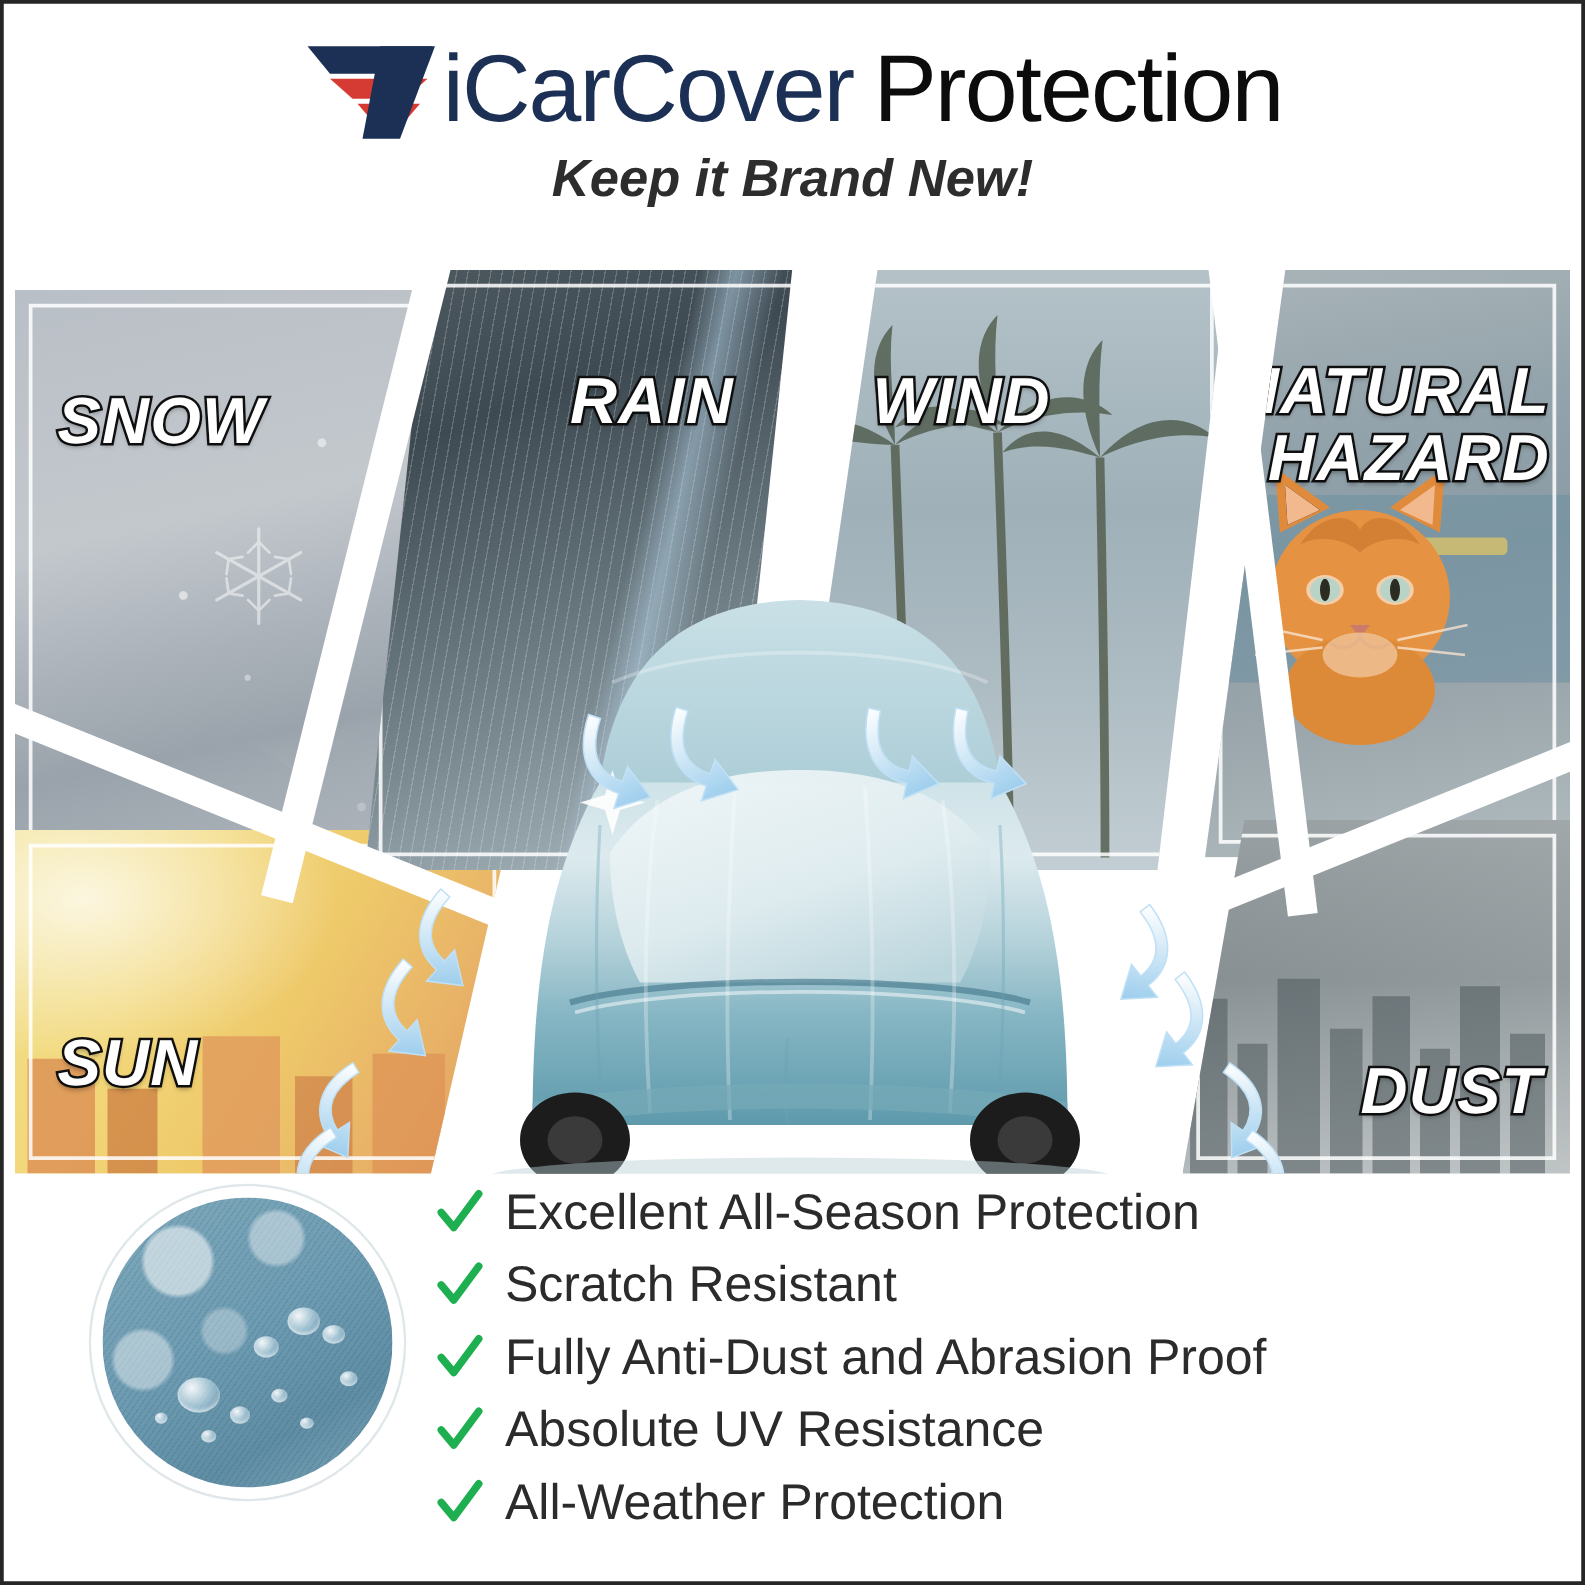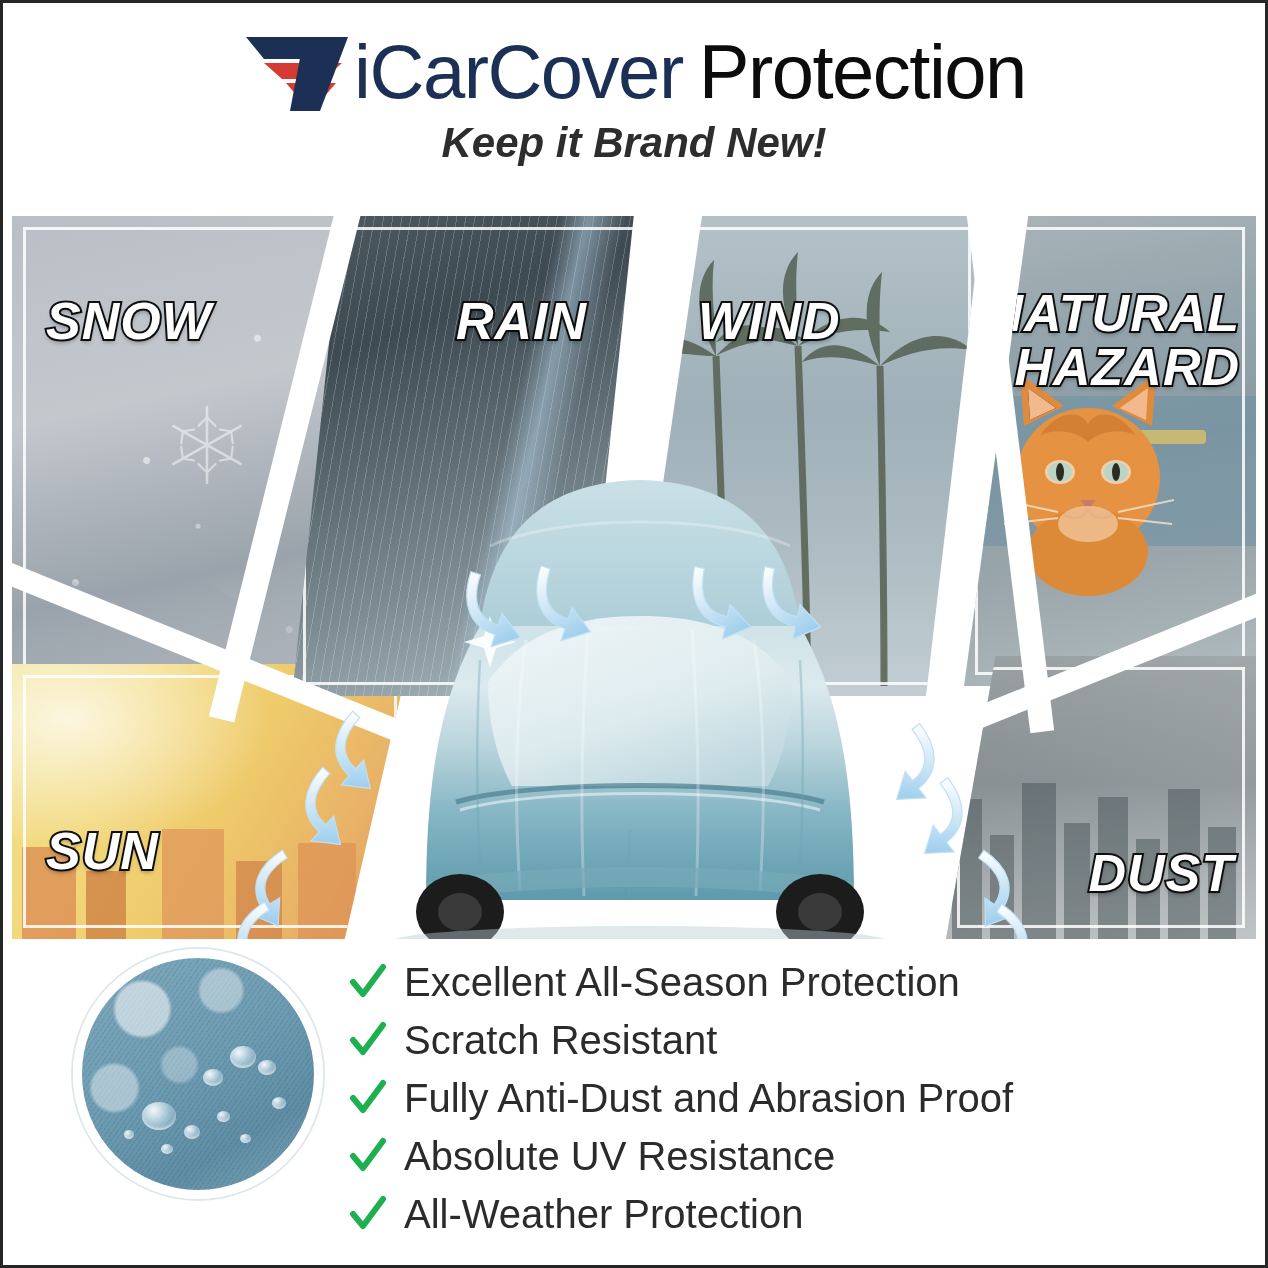--- a/index.html
+++ b/index.html
@@ -63,21 +63,21 @@
     font-size: 52px; font-weight: bold; font-style: italic;
     color: #ffffff; letter-spacing: 1px; line-height: 1.04;
     -webkit-text-stroke: 4px #111111;
     paint-order: stroke fill;
     text-shadow: 0 3px 4px rgba(0,0,0,0.35);
     white-space: pre-line;
   }
 
   
   #panel-snow {
-    left: 0; top: 0; width: 396px; height: 470px;
+    left: 0; top: 16px; width: 396px; height: 470px;
     background-image:
       radial-gradient(circle at 34% 52%, rgba(255,255,255,0.55) 0 3px, transparent 4px),
       radial-gradient(circle at 62% 26%, rgba(255,255,255,0.5) 0 3px, transparent 4px),
       radial-gradient(circle at 82% 70%, rgba(255,255,255,0.5) 0 3px, transparent 4px),
       radial-gradient(circle at 16% 78%, rgba(255,255,255,0.45) 0 3px, transparent 4px),
       radial-gradient(circle at 70% 88%, rgba(255,255,255,0.45) 0 3px, transparent 4px),
       radial-gradient(circle at 47% 66%, rgba(255,255,255,0.4) 0 2px, transparent 3px),
       linear-gradient(168deg, #b9bfc6 0%, #c3c8cd 38%, #aab1b9 58%, #9aa3ab 72%, #cfd4d8 100%);
     clip-path: polygon(0 0, 100% 0, 76% 100%, 0 100%);
   }
@@ -179,21 +179,21 @@
       radial-gradient(circle at 42% 46%, rgba(255,255,255,0.30) 0 16px, transparent 20px),
       repeating-linear-gradient(125deg, rgba(30,60,80,0.12) 0 1px, transparent 1px 4px),
       linear-gradient(150deg, #7fa9bc 0%, #6e9cb2 45%, #5f8da4 75%, #7aa4b7 100%);
   }
   .drop {
     position: absolute; border-radius: 50%;
     background: radial-gradient(circle at 34% 30%, rgba(255,255,255,0.92), rgba(200,226,238,0.55) 52%, rgba(96,140,162,0.35) 100%);
     box-shadow: inset 0 -2px 3px rgba(255,255,255,0.6);
   }
   #features {
-    position: absolute; left: 345px; top: 12px; width: 880px;
+    position: absolute; left: 345px; top: 0; width: 880px;
   }
   .feature {
     display: flex; align-items: center; gap: 16px; height: 58px;
   }
   .check {
     flex: 0 0 auto; width: 40px; height: 40px;
   }
   .feature-label {
     font-size: 40px; color: #2b2b2b; font-weight: normal; white-space: nowrap;
   }

